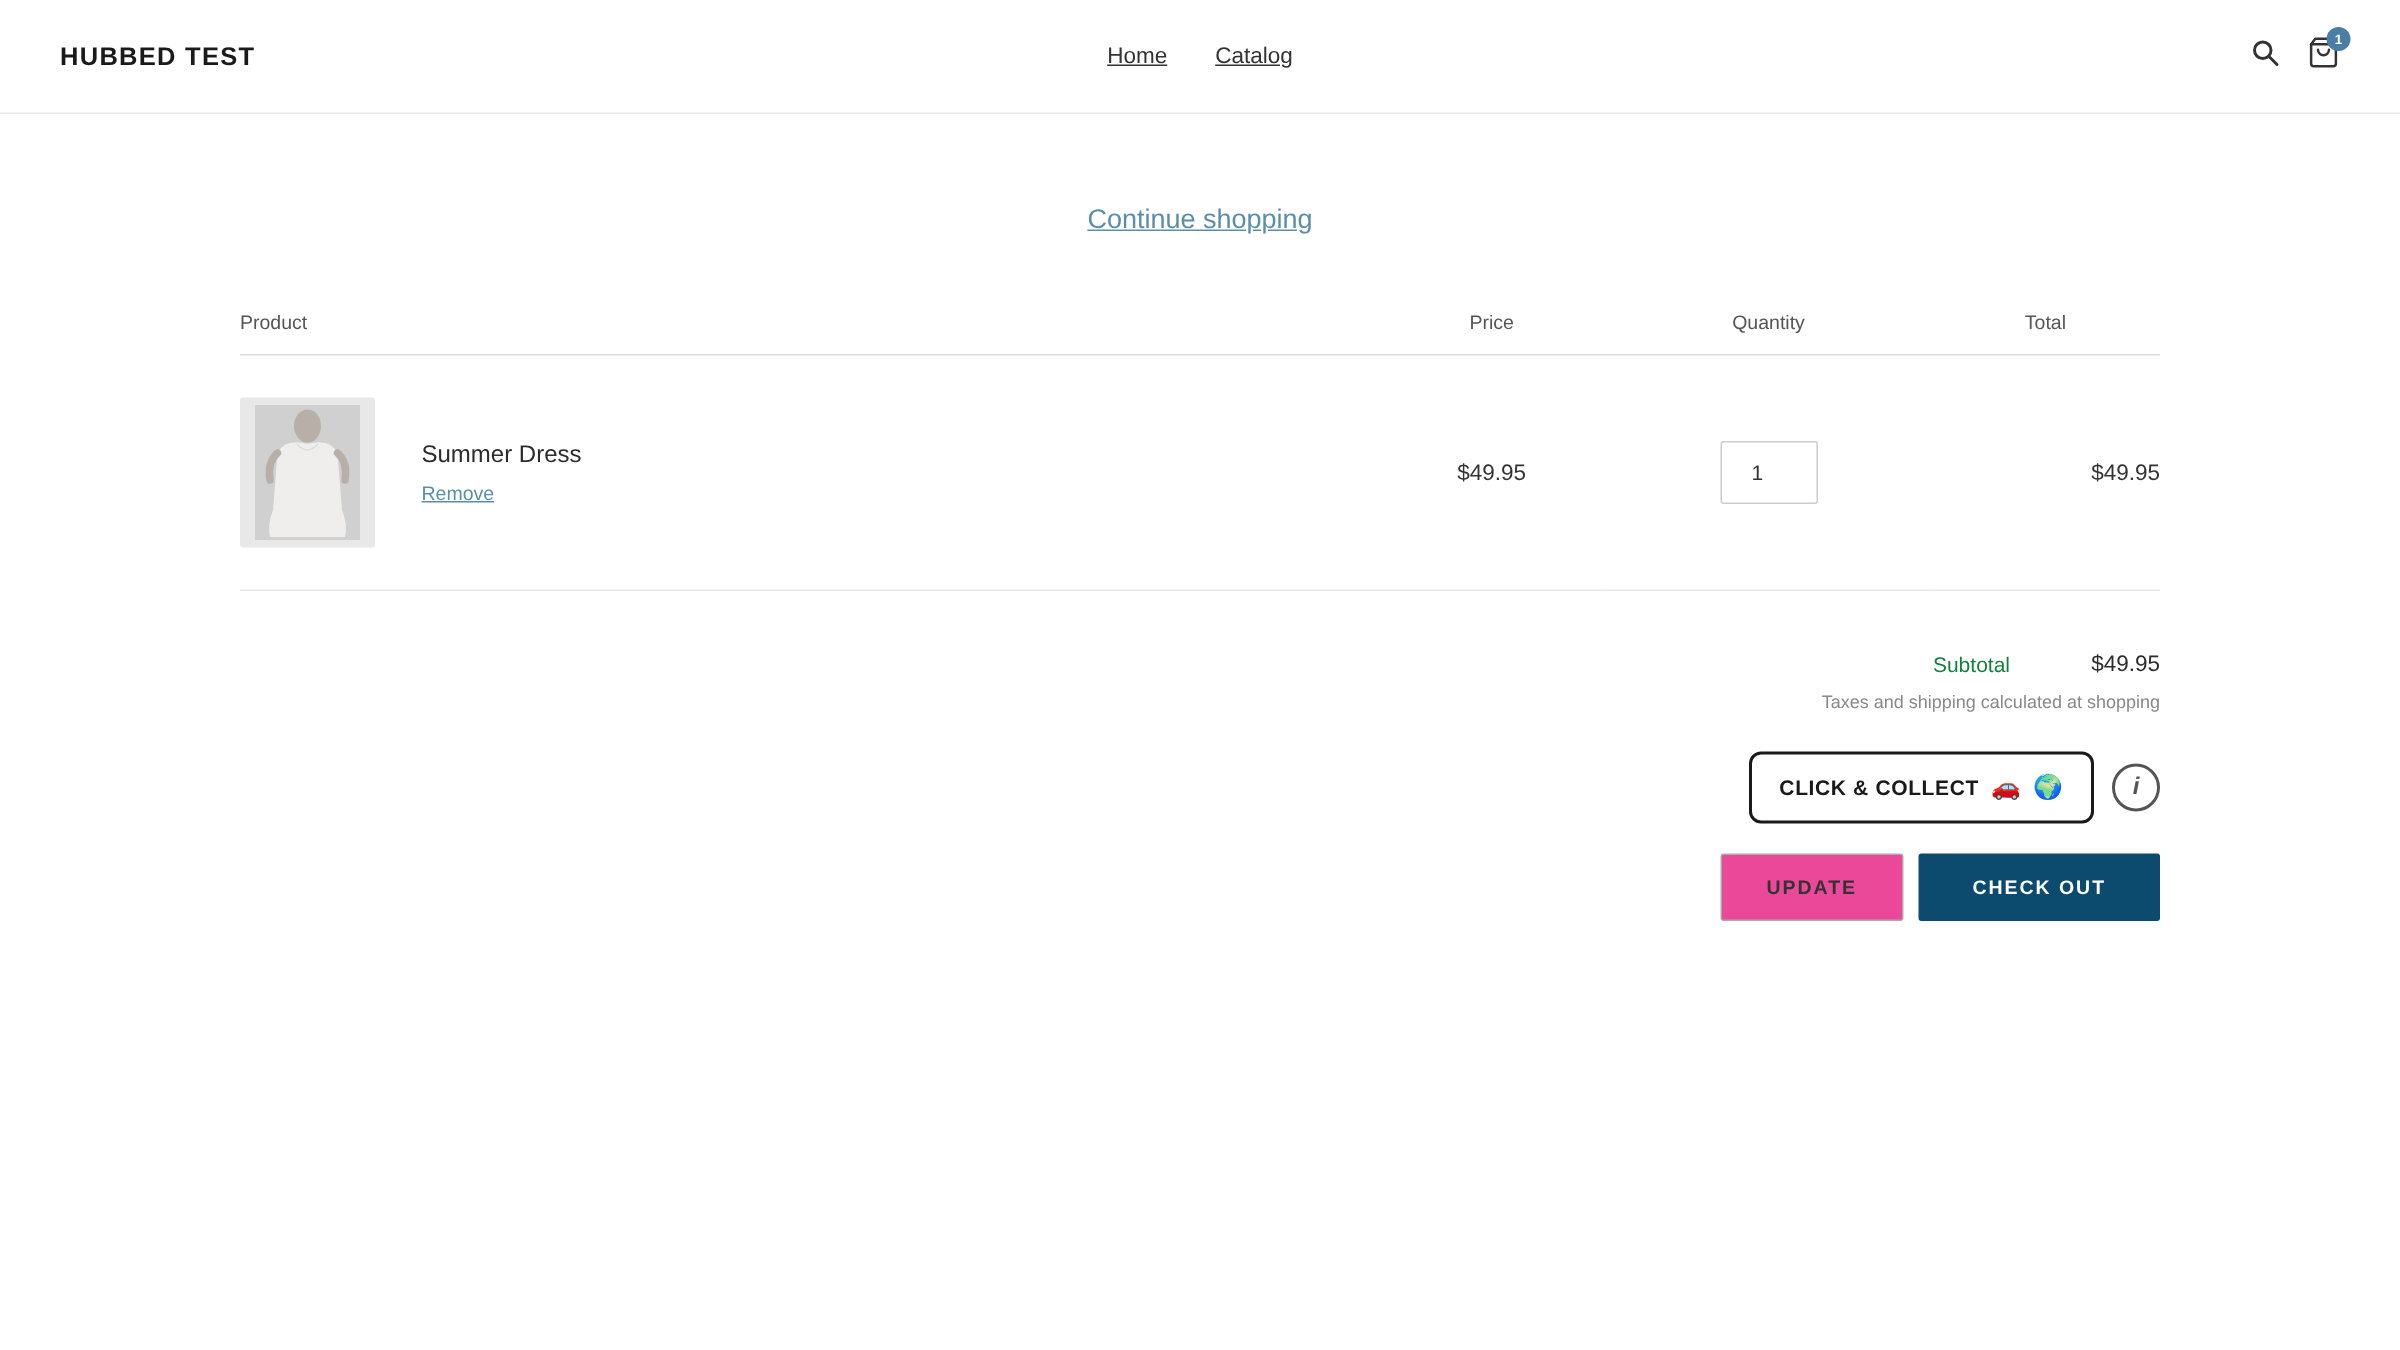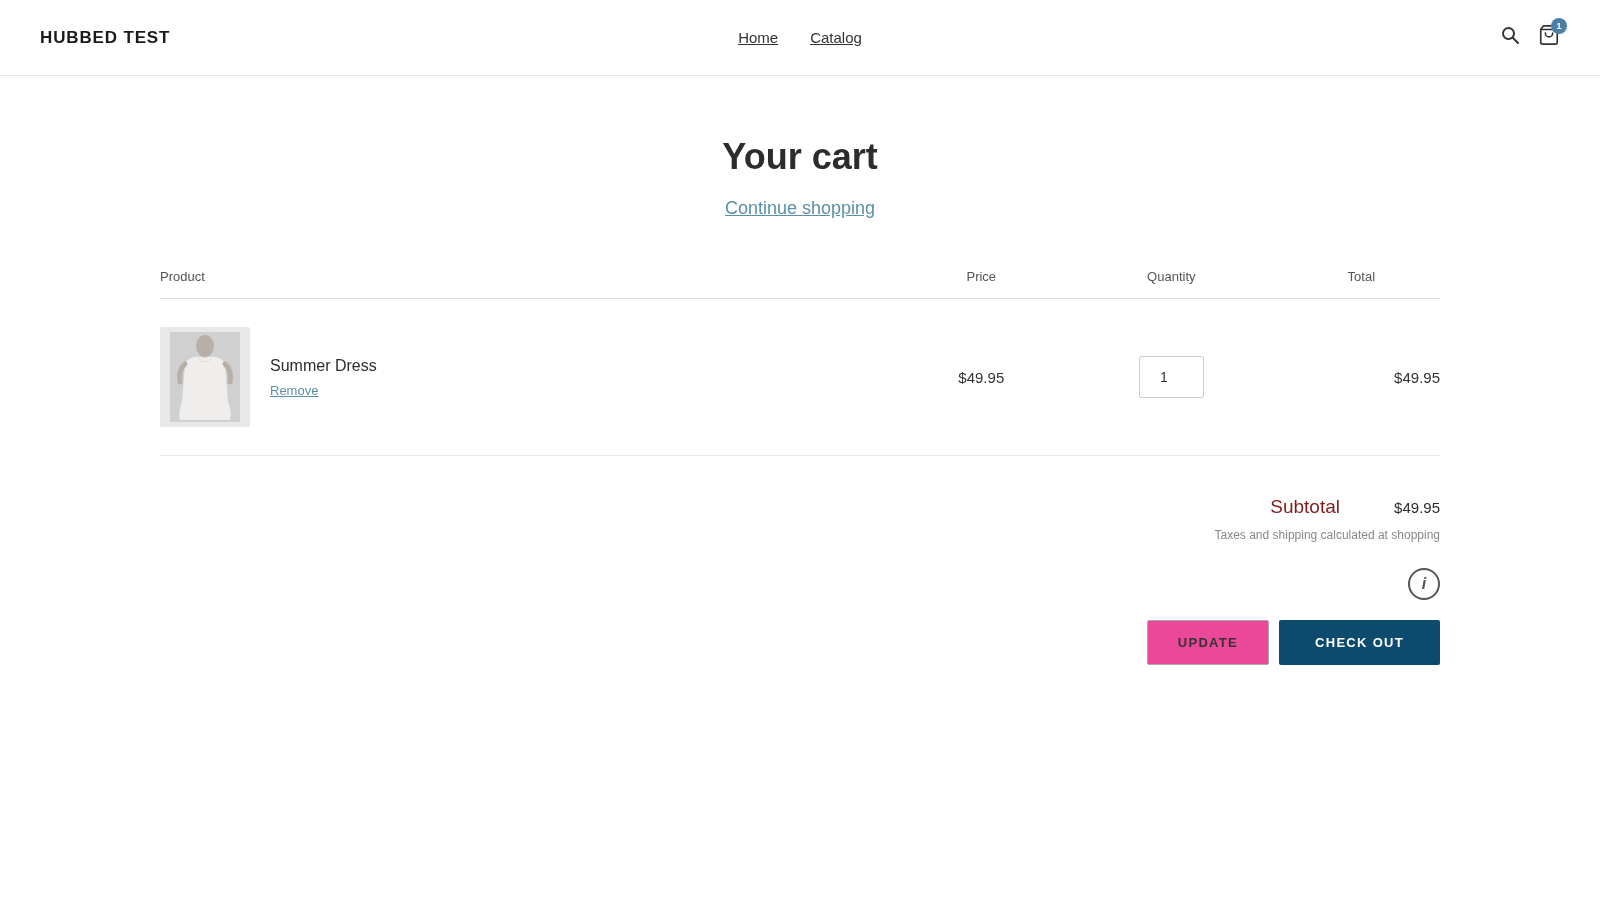--- a/index.html
+++ b/index.html
@@ -135,21 +135,21 @@
     }
 
     .cart-table td {
       padding: 28px 0;
       vertical-align: middle;
     }
 
     .product-cell {
       display: flex;
       align-items: center;
-      gap: 20px;
+      gap: 31px;
     }
 
     .product-image {
       width: 90px;
       height: 100px;
       background: #e8e8e8;
       border-radius: 2px;
       overflow: hidden;
       flex-shrink: 0;
       display: flex;
@@ -217,23 +217,23 @@
       gap: 10px;
     }
 
     .subtotal-row {
       display: flex;
       gap: 40px;
       align-items: center;
     }
 
     .subtotal-label {
-      font-size: 19px;
+      font-size: 14px;
       font-weight: 500;
-      color: #7f1d1d;
+      color: #15803d;
     }
 
     .subtotal-value {
       font-size: 15px;
       color: #2c2c2c;
       min-width: 60px;
       text-align: right;
     }
 
     .tax-note {
@@ -339,21 +339,20 @@
         <path d="M6 2L3 6v14a2 2 0 002 2h14a2 2 0 002-2V6l-3-4z"></path>
         <line x1="3" y1="6" x2="21" y2="6"></line>
         <path d="M16 10a4 4 0 01-8 0"></path>
       </svg>
       <span class="cart-badge">1</span>
     </span>
   </div>
 </header>
 
 <main class="main">
-  <h1 class="page-title">Your cart</h1>
   <a class="continue-shopping-link">Continue shopping</a>
 
   <table class="cart-table">
     <thead>
       <tr>
         <th class="col-product">Product</th>
         <th class="col-price">Price</th>
         <th class="col-quantity">Quantity</th>
         <th class="col-total">Total</th>
       </tr>
@@ -395,20 +394,25 @@
   </table>
 
   <div class="cart-footer">
     <div class="subtotal-row">
       <span class="subtotal-label">Subtotal</span>
       <span class="subtotal-value">$49.95</span>
     </div>
     <div class="tax-note">Taxes and shipping calculated at shopping</div>
 
     <div class="click-collect-row">
+      <button class="click-collect-btn">
+        <span>CLICK &amp; COLLECT</span>
+        <span class="click-collect-icon">🚗</span>
+        <span class="click-collect-icon">🌍</span>
+      </button>
       <div class="info-icon">i</div>
     </div>
 
     <div class="action-buttons-row">
       <button class="update-btn">UPDATE</button>
       <button class="checkout-btn">CHECK OUT</button>
     </div>
   </div>
 </main>
 

